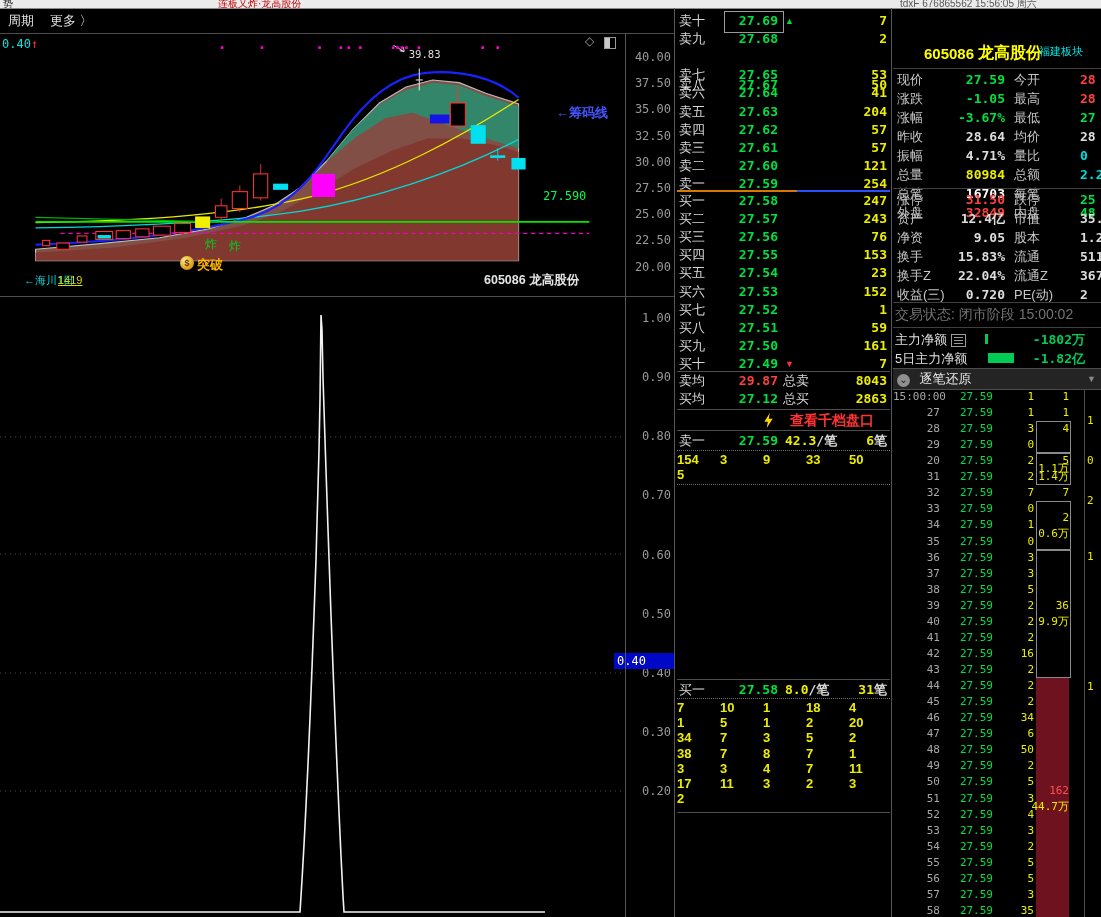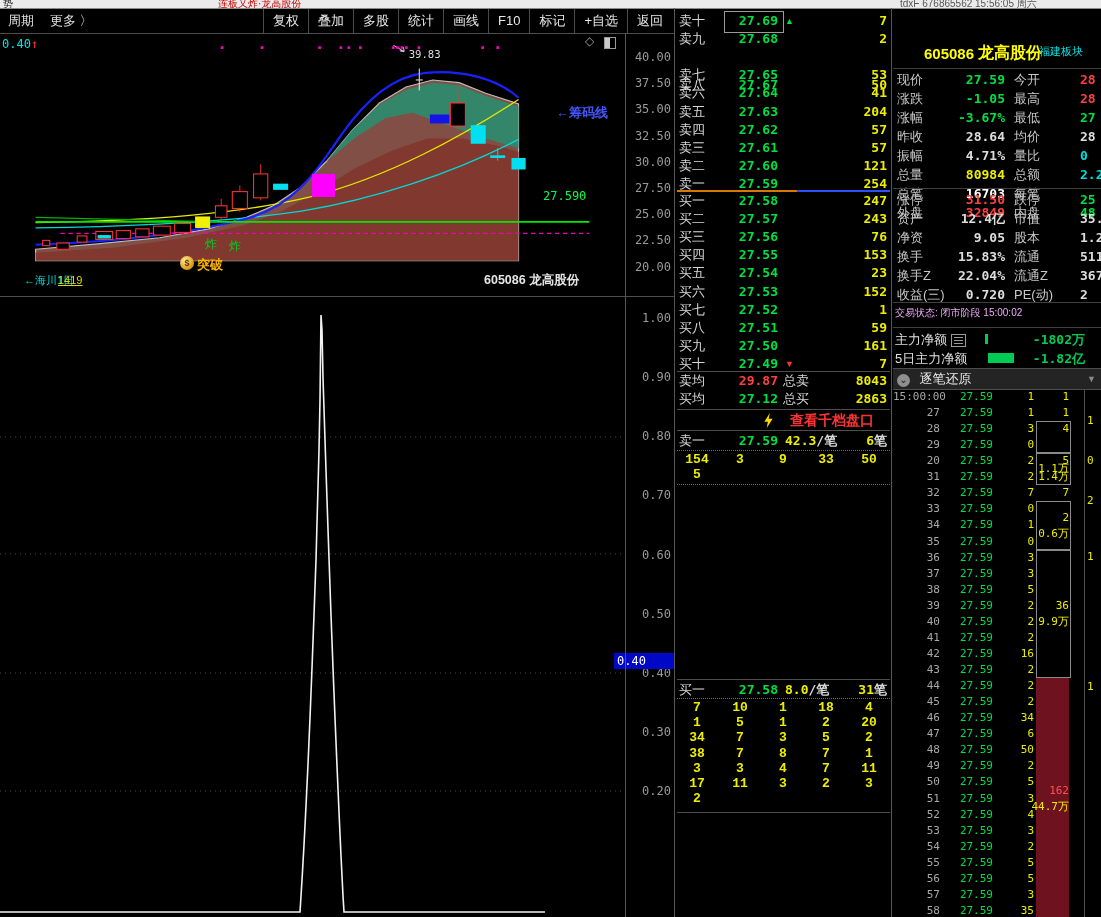--- a/index.html
+++ b/index.html
@@ -25,22 +25,22 @@
   #curval{left:614px;top:653px;width:57px;height:16px;background:#0008c8;color:#fff;
           font-size:12px;line-height:16px;padding-left:3px;font-family:"DejaVu Sans Mono",monospace;}
   
   #orderbook{left:677px;top:0;width:213px;height:917px;}
   .obrow{position:absolute;left:0;width:213px;height:18px;font-size:13px;}
   .obrow .lb{position:absolute;left:2px;top:0;line-height:18px;color:#d8d8d8;}
   .obrow .pr{position:absolute;left:44px;width:57px;top:0;line-height:18px;text-align:right;
              font-family:"DejaVu Sans Mono",monospace;font-weight:bold;}
   .obrow .vl{position:absolute;left:128px;width:82px;top:0;line-height:18px;text-align:right;
              color:#eded00;font-family:"DejaVu Sans Mono",monospace;font-weight:bold;}
-  .qnum{position:absolute;width:40px;height:15px;line-height:15px;text-align:center;color:#eded00;
-        font-size:13px;font-family:Liberation Mono, monospace;font-weight:bold;}
+  .qnum{position:absolute;width:40px;height:15px;line-height:15px;text-align:left;color:#eded00;
+        font-size:13px;font-family:Liberation Sans, sans-serif;font-weight:bold;}
   
   #infopanel{left:893px;top:0;width:208px;height:917px;overflow:hidden;padding-left:28px;}
   .inforow{position:absolute;left:0;width:208px;height:19px;font-size:13px;line-height:19px;}
   .inforow .l1{position:absolute;left:4px;color:#c8c8c8;}
   .inforow .v1{position:absolute;left:50px;width:62px;text-align:right;
                font-family:"DejaVu Sans Mono",monospace;font-weight:bold;}
   .inforow .l2{position:absolute;left:121px;color:#c8c8c8;}
   .inforow .v2{position:absolute;left:187px;width:21px;overflow:hidden;white-space:nowrap;
                font-family:"DejaVu Sans Mono",monospace;font-weight:bold;}
   .tickrow{position:absolute;left:0;width:208px;height:16px;font-size:11px;line-height:16px;
@@ -70,31 +70,20 @@
 <div id="titlebar" class="abs">
   <span style="left:3px;color:#222;">势</span>
   <span style="left:218px;color:#c40000;">连板又炸·龙高股份</span>
   <span style="left:900px;color:#555;">tdxF 676865562   15:56:05 周六</span>
 </div>
 
 <div id="toolbar" class="abs">
   <span class="tbl">周期</span>
   <span class="tbl">更多 〉</span>
   <span class="sp"></span>
-  <span id="tb-buttons" style="display:flex;">
-      <span class="tbb">复权</span>
-      <span class="tbb">叠加</span>
-      <span class="tbb">多股</span>
-      <span class="tbb">统计</span>
-      <span class="tbb">画线</span>
-      <span class="tbb">F10</span>
-      <span class="tbb">标记</span>
-      <span class="tbb">+自选</span>
-      <span class="tbb">返回</span>
-    </span>
 </div>
 
 <svg id="kline" class="abs" style="left:0;top:33px;" width="625" height="257" viewBox="0 33 625 290">
 
   <path d="M0,277 L70,271 L140,264 L195,254 L238,241 L268,228 L298,208 L328,178 L358,142 L388,112 L418,94 L448,86 L478,89 L508,101 L545,113 L545,290 L0,290 Z" fill="rgba(158,96,86,0.82)" stroke="#bdbdbd" stroke-width="1.3"></path>
   <path d="M328,178 L358,142 L388,114 L418,97 L448,89 L478,92 L508,104 L545,116 L545,163 L505,151 L462,136 L425,123 L395,129 L362,150 L338,170 Z" fill="rgba(46,139,110,0.92)"></path>
   <path d="M0,281 L90,275 L170,264 L235,250 L278,234 L318,212 L360,186 L402,166 L442,152 L482,152 L520,160 L545,167 L545,290 L0,290 Z" fill="rgba(128,52,44,0.85)"></path>
 
   <path d="M0,253 C120,251 220,246 300,234 C380,221 470,192 545,153" fill="none" stroke="#00d9d9" stroke-width="1.4"></path>
   <path d="M0,247 C130,245 230,237 310,218 C400,195 480,150 545,108" fill="none" stroke="#e8e800" stroke-width="1.4"></path>
@@ -489,21 +478,21 @@
       </div>
       <div class="inforow" style="top: 285px;">
         <span class="l1">收益(三)</span>
         <span class="v1" style="color: rgb(221, 221, 221);">0.720</span>
         <span class="l2">PE(动)</span>
         <span class="v2" style="color: rgb(221, 221, 221);">2</span>
       </div>
     </div>
   <div class="hline" style="left:0;top:188px;width:208px;background:#3f3f3f;"></div>
   <div class="hline" style="left:0;top:302px;width:208px;background:#3f3f3f;"></div>
-  <div class="abs" style="left:2px;top:306px;font-size:10px;color:#f0abfc;">交易状态: 闭市阶段 15:00:02</div>
+  <div class="abs" style="left:2px;top:306px;font-size:14px;color:#737373;">交易状态: 闭市阶段 15:00:02</div>
   <div class="hline" style="left:0;top:327px;width:208px;background:#3f3f3f;"></div>
 
   <div class="abs" style="left:2px;top:331px;font-size:13px;color:#e0e0e0;">
     <span>主力净额</span>
     <span class="neticon"><i style="top:2px;"></i><i style="top:5px;"></i><i style="top:8px;"></i></span>
   </div>
   <div class="abs" style="left:92px;top:334px;width:3px;height:10px;background:#00cc55;"></div>
   <div class="abs mono" style="left:100px;top:331px;width:92px;text-align:right;font-size:13px;font-weight:bold;color:#00cc55;">-1802万</div>
   <div class="abs" style="left:2px;top:350px;font-size:13px;color:#e0e0e0;">5日主力净额</div>
   <div class="abs" style="left:95px;top:353px;width:26px;height:10px;background:#00cc55;"></div>

